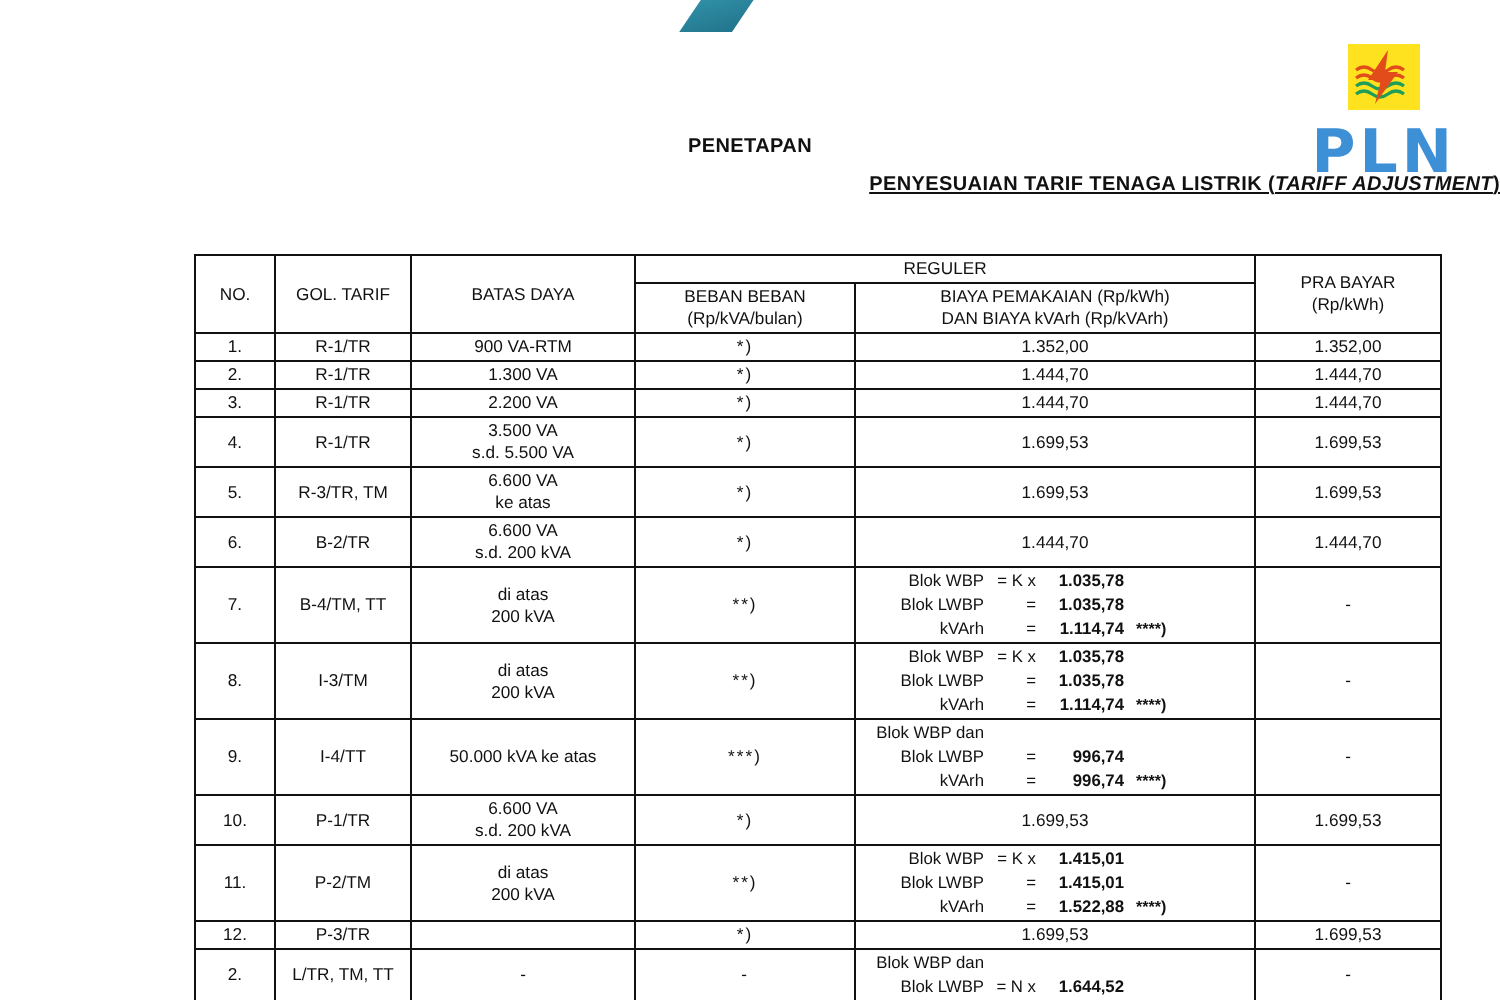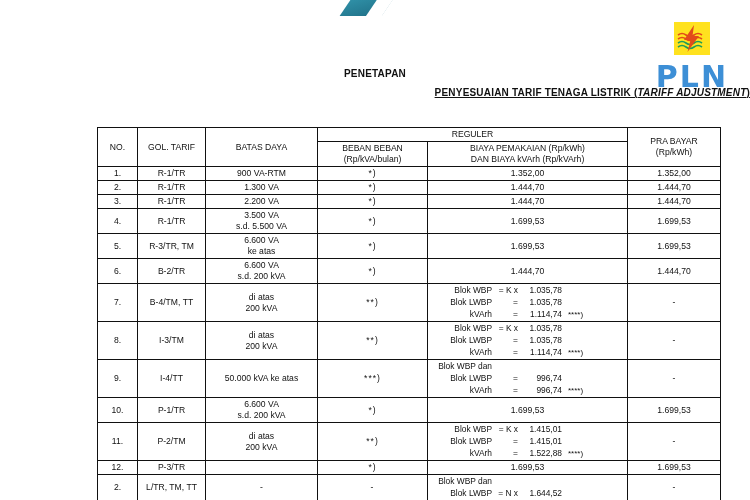--- a/index.html
+++ b/index.html
@@ -73,21 +73,21 @@
   td.blk{ text-align:left;padding:2px 4px; }
   .blok-grid{
     display:grid;
     grid-template-columns:62px 26px auto;
     row-gap:1px;
     font-size:8.4px;
     line-height:11px;
   }
   .blok-grid .lbl{text-align:right;}
   .blok-grid .eq{text-align:right;}
-  .blok-grid .val{text-align:left;white-space:nowrap;}
+  .blok-grid .val{text-align:left;white-space:nowrap;font-weight:bold;}
   .blok-grid .val .num{display:inline-block;min-width:44px;text-align:right;}
   .blok-grid .val sup{font-size:8px;vertical-align:baseline;margin-left:6px;}
   .two-line span{display:block;}
   .ast{letter-spacing:1px;}
 </style>
 </head>
 <body>
 
 <div class="top-shape"></div>
 <div class="top-shape-tail"></div>

